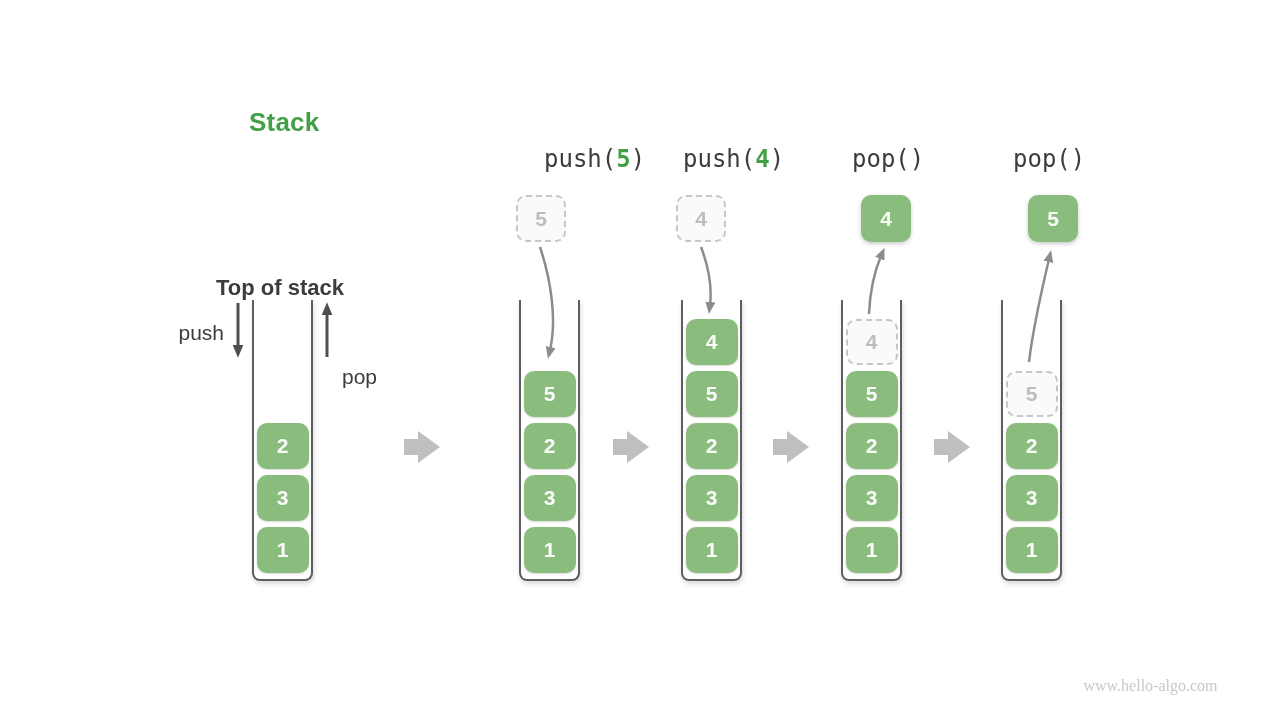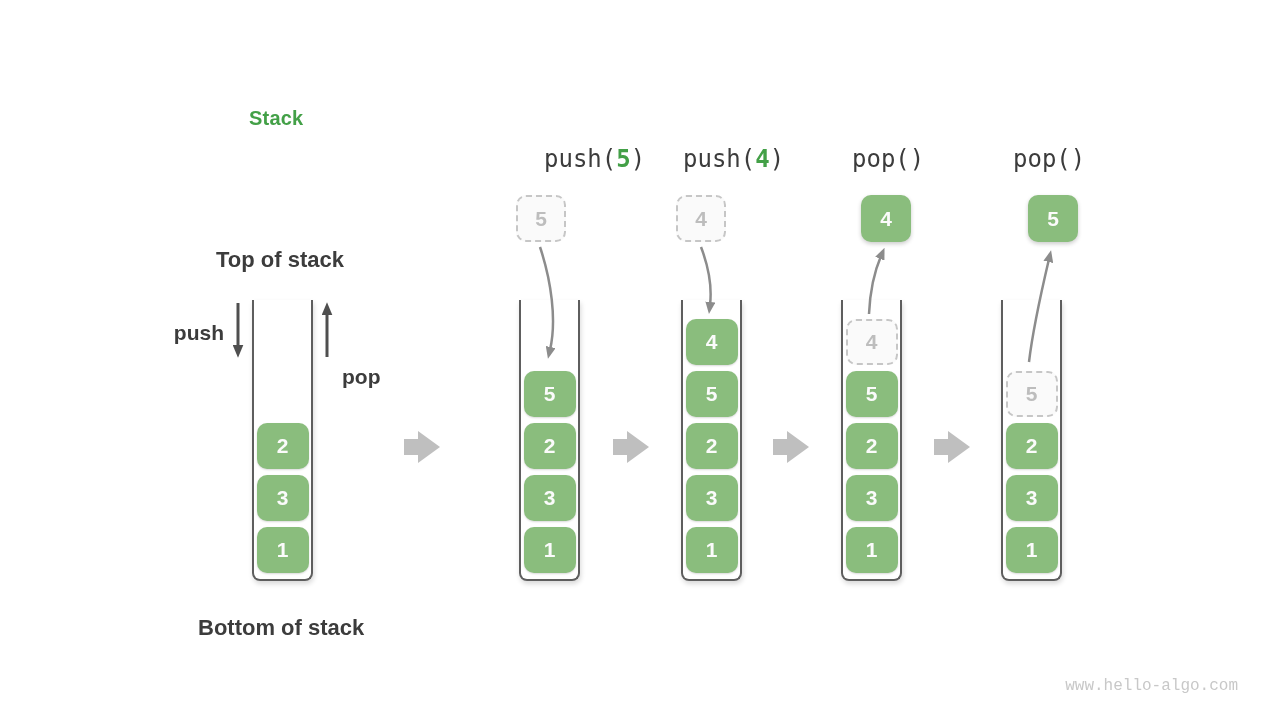--- a/index.html
+++ b/index.html
@@ -3,25 +3,25 @@
 <meta charset="utf-8">
 <style>
   html,body{margin:0;padding:0;background:#ffffff;}
   #canvas{
     position:relative;width:1280px;height:720px;background:#ffffff;overflow:hidden;
     font-family:"Liberation Sans",sans-serif;color:#3C3C3C;
   }
   .abs{position:absolute;}
 
   
-  .title{left:249px;top:107px;font-size:20px;font-weight:bold;color:#43A047;letter-spacing:.2px;}
-  .lbl{font-weight:bold;font-size:22px;color:#3C3C3C;}
+  .title{left:249px;top:107px;font-size:26px;font-weight:bold;color:#43A047;letter-spacing:.2px;}
+  .lbl{font-weight:bold;font-size:22px;color:#3C3C3C;margin-top:28px;}
   .top-lbl{left:216px;top:247px;}
   .bottom-lbl{left:198px;top:615px;}
-  .side-lbl{font-weight:bold;font-size:21px;color:#3C3C3C;top:321px;}
+  .side-lbl{font-weight:normal;font-size:21px;color:#3C3C3C;top:321px;}
   .push-lbl{left:140px;width:84px;text-align:right;}
   .pop-lbl{left:342px;margin-top:44px;}
 
   
   .op{top:145px;font-family:"DejaVu Sans Mono",monospace;font-size:24px;color:#3C3C3C;white-space:pre;}
   .op .arg{color:#43A047;font-weight:bold;}
 
   
   .stack{
     top:300px;width:61px;height:281px;box-sizing:border-box;background:#ffffff;
@@ -41,34 +41,33 @@
 
   
   .float-box{
     top:195px;width:50px;height:47px;border-radius:10px;box-sizing:border-box;
     display:flex;align-items:center;justify-content:center;font-weight:bold;font-size:21px;
   }
   .float-box.solid{box-shadow:0 2px 4px rgba(0,0,0,0.2);}
 
   
   .watermark{
-    left:1063px;top:677px;width:175px;text-align:right;
-    font-family:Liberation Mono, monospace;font-size:16px;color:#C8C8C8;
+    left:1063px;top:677px;width:175px;text-align:center;
+    font-family:Liberation Serif, serif;font-size:16px;color:#C8C8C8;
   }
 
   svg.overlay{position:absolute;left:0;top:0;pointer-events:none;}
 </style>
 </head>
 <body>
 
 <div id="canvas">
 
   <div class="abs title">Stack</div>
   <div class="abs lbl top-lbl">Top of stack</div>
-  <div class="abs lbl bottom-lbl">Bottom of stack</div>
   <div class="abs side-lbl push-lbl">push</div>
   <div class="abs side-lbl pop-lbl">pop</div>
 
   <div class="abs op" style="left:544px"><span>push(</span><span class="arg">5</span><span>)</span></div>
   <div class="abs op" style="left:683px"><span>push(</span><span class="arg">4</span><span>)</span></div>
   <div class="abs op" style="left:852px"><span>pop()</span><span class="arg"></span><span></span></div>
   <div class="abs op" style="left:1013px"><span>pop()</span><span class="arg"></span><span></span></div>
 
   <div class="abs float-box ghost" style="left:516px">5</div>
   <div class="abs float-box ghost" style="left:676px">4</div>

